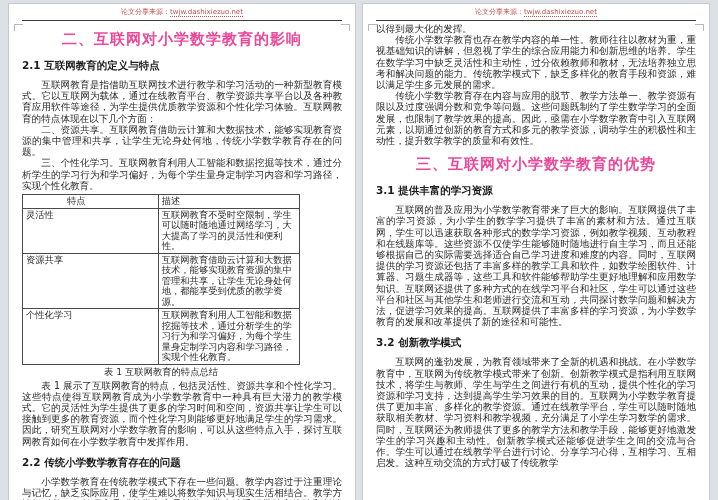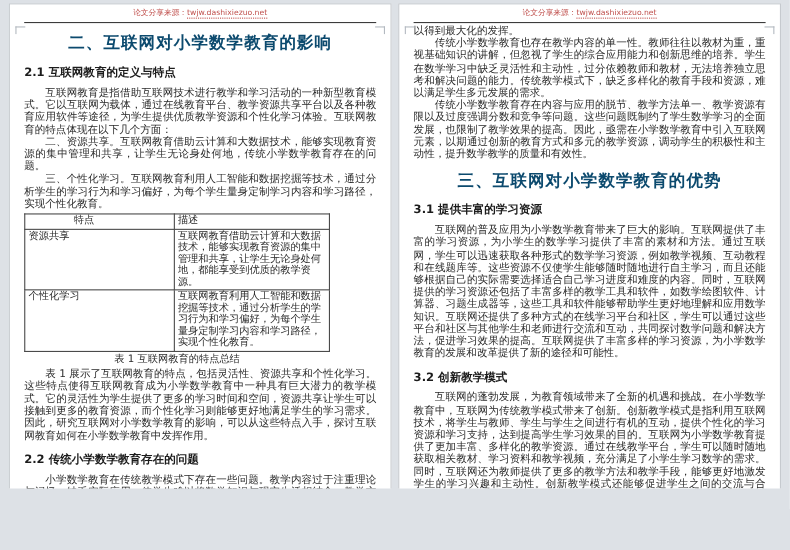--- a/index.html
+++ b/index.html
@@ -3,21 +3,21 @@
 <meta charset="utf-8">
 <style>
   * { margin: 0; padding: 0; box-sizing: border-box; }
   html, body { width: 718px; height: 500px; overflow: hidden; }
   body {
     background: #dde1e6;
     font-family: "DejaVu Sans", sans-serif;
     color: #272727;
   }
   .canvas {
-    width: 718px; height: 444px;
+    width: 718px; height: 500px;
     display: flex;
     gap: 6px;
     padding: 3px 8px 0 8px;
     overflow: hidden;
   }
   .page {
     flex: 0 0 348px;
     width: 348px;
     height: 530px;
     background: #ffffff;
@@ -50,21 +50,21 @@
     width: 9px; height: 7px;
     top: 20px;
   }
   .corner-mark.tl { left: 5px;  border-top: 1px solid #b3b9c0; border-left: 1px solid #b3b9c0; }
   .corner-mark.tr { right: 5px; border-top: 1px solid #b3b9c0; border-right: 1px solid #b3b9c0; }
   .chapter-title {
     font-size: 15px;
     font-weight: 700;
     text-align: center;
     letter-spacing: 1px;
-    color: #0c4a6e;
+    color: #ec4899;
     margin: 9px 0 10px 0;
   }
   .section-heading {
     font-size: 10.5px;
     font-weight: 700;
     color: #1c1c1c;
     margin: 9px 0 6px 0;
   }
   .para {
     font-size: 9.6px;
@@ -122,20 +122,24 @@
     <div class="feature-table-wrap">
       <table class="feature-table">
         <thead>
           <tr>
             <th class="col-feature">特点</th>
             <th>描述</th>
           </tr>
         </thead>
         <tbody>
           <tr>
+            <td>灵活性</td>
+            <td>互联网教育不受时空限制，学生可以随时随地通过网络学习，大大提高了学习的灵活性和便利性。</td>
+          </tr>
+          <tr>
             <td>资源共享</td>
             <td>互联网教育借助云计算和大数据技术，能够实现教育资源的集中管理和共享，让学生无论身处何地，都能享受到优质的教学资源。</td>
           </tr>
           <tr>
             <td>个性化学习</td>
             <td>互联网教育利用人工智能和数据挖掘等技术，通过分析学生的学习行为和学习偏好，为每个学生量身定制学习内容和学习路径，实现个性化教育。</td>
           </tr>
         </tbody>
       </table>
       <div class="table-caption">表 1 互联网教育的特点总结</div>

